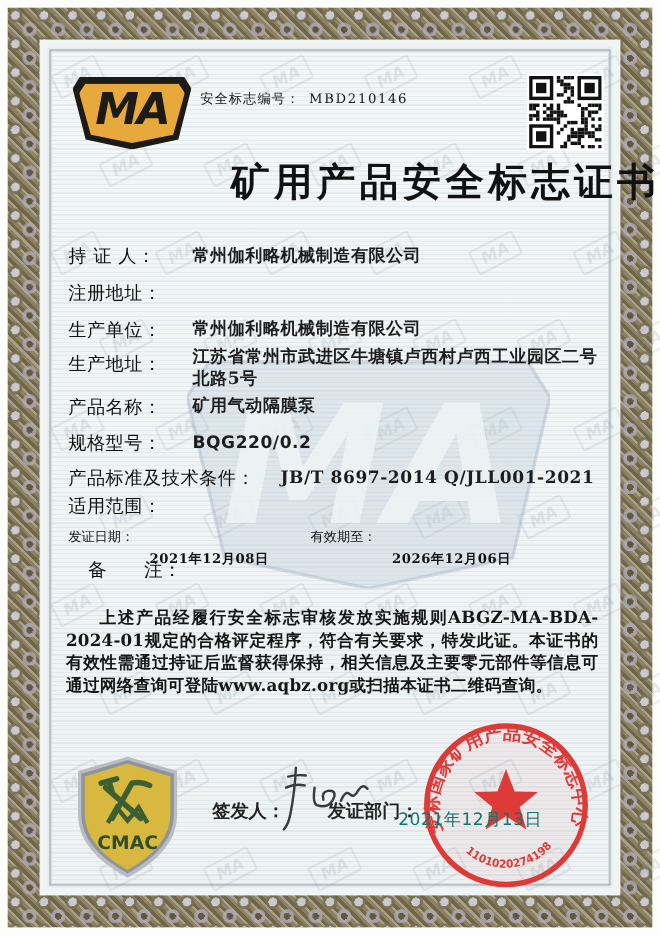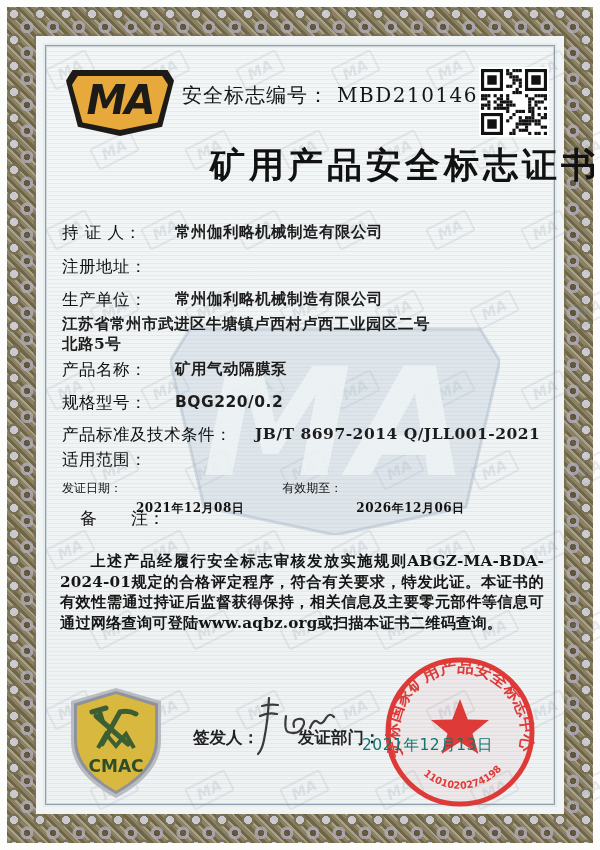--- a/index.html
+++ b/index.html
@@ -22,21 +22,21 @@
       padding:1px 7px;transform:rotate(-27deg);}
   .wm-big{position:absolute;left:170px;top:325px;pointer-events:none;}
   
   .ma-badge{position:absolute;left:66px;top:70px;width:108px;height:66px;
       clip-path:polygon(6% 0,94% 0,100% 16%,89% 86%,50% 100%,11% 86%,0 16%);
       background:#1c1b17;display:flex;align-items:center;justify-content:center;}
   .ma-badge-inner{width:96px;height:54px;clip-path:polygon(6% 0,94% 0,100% 16%,89% 86%,50% 100%,11% 86%,0 16%);
       background:#e8a93c;display:flex;align-items:center;justify-content:center;}
   .ma-badge-inner span{font-size:40px;line-height:1;font-weight:bold;font-style:italic;color:#1c1b17;
       letter-spacing:-2px;transform:translateY(-3px);}
-  .cert-no{position:absolute;left:182px;top:82px;font-size:20px;color:#151515;letter-spacing:1px;}
+  .cert-no{position:absolute;left:182px;top:82px;font-size:12px;color:#151515;letter-spacing:1px;}
   .cert-no .val{font-family:"DejaVu Serif",serif;letter-spacing:1.5px;margin-left:8px;}
   .qr{position:absolute;left:479px;top:67px;width:70px;height:70px;background:#fff;padding:2px;box-sizing:border-box;}
   .title{position:absolute;left:0;right:0;top:142px;text-align:right;font-family:"DejaVu Serif",serif;
       font-size:35px;font-weight:900;color:#111;letter-spacing:4px;}
   
   .frow{position:absolute;left:62px;width:486px;display:flex;align-items:flex-start;}
   .flabel{flex:0 0 113px;font-size:16.5px;color:#111;letter-spacing:.5px;white-space:nowrap;}
   .flabel.wide{flex:0 0 193px;}
   .fvalue{font-family:"DejaVu Serif",serif;font-size:15.5px;font-weight:600;color:#1d1d1d;
       width:372px;line-height:20px;letter-spacing:.5px;}
@@ -278,20 +278,21 @@
     <span class="fvalue">常州伽利略机械制造有限公司</span>
   </div>
   <div class="frow" style="top:256px">
     <span class="flabel">注册地址：</span>
   </div>
   <div class="frow" style="top:289px">
     <span class="flabel">生产单位：</span>
     <span class="fvalue">常州伽利略机械制造有限公司</span>
   </div>
   <div class="frow" style="top:314px">
+    <span class="flabel" style="padding-top:6px">生产地址：</span>
     <span class="fvalue">江苏省常州市武进区牛塘镇卢西村卢西工业园区二号北路5号</span>
   </div>
   <div class="frow" style="top:359px">
     <span class="flabel">产品名称：</span>
     <span class="fvalue">矿用气动隔膜泵</span>
   </div>
   <div class="frow" style="top:392px">
     <span class="flabel">规格型号：</span>
     <span class="fvalue" style="font-family:'DejaVu Sans',sans-serif;font-weight:bold">BQG220/0.2</span>
   </div>

